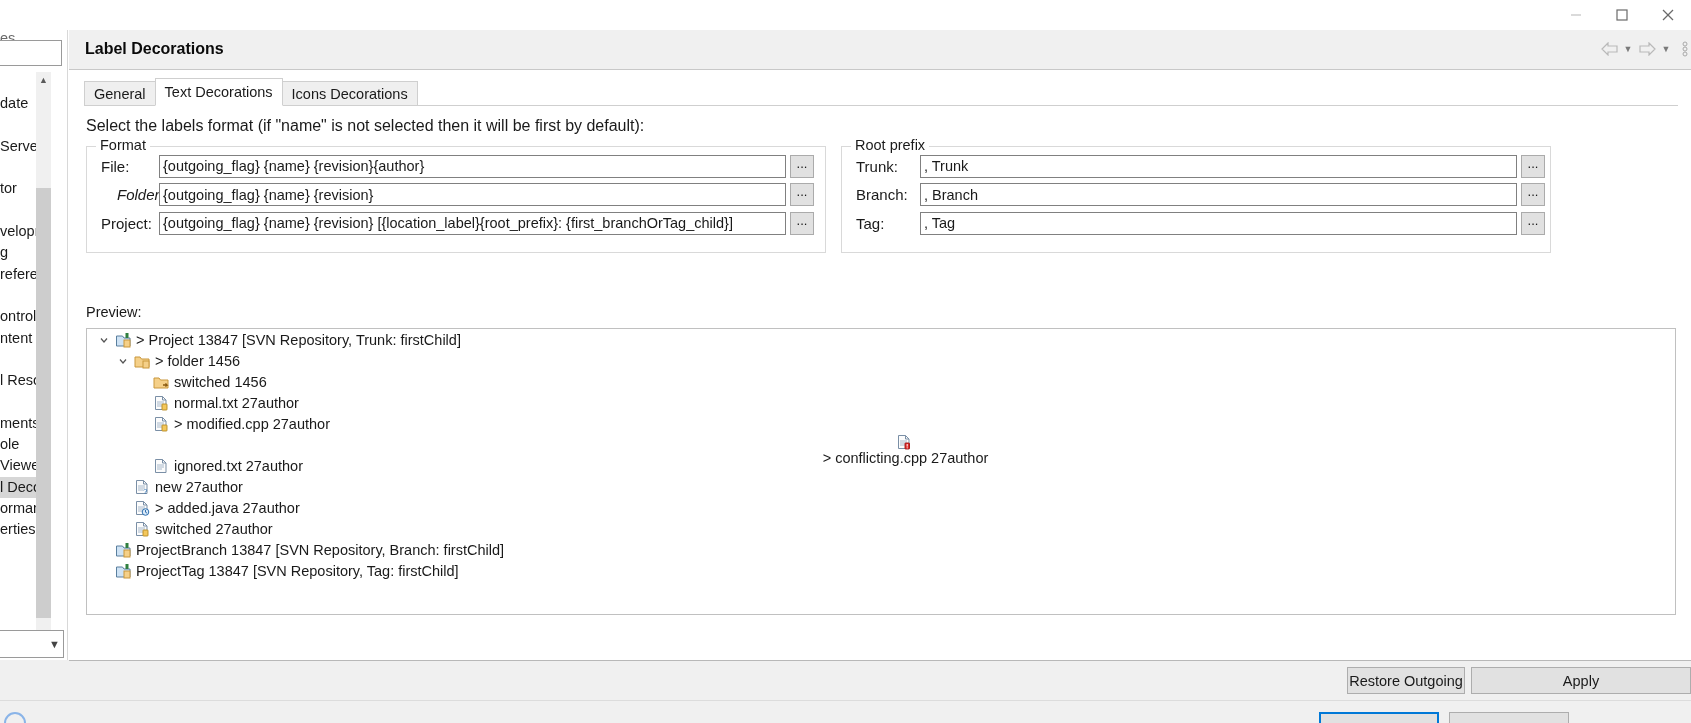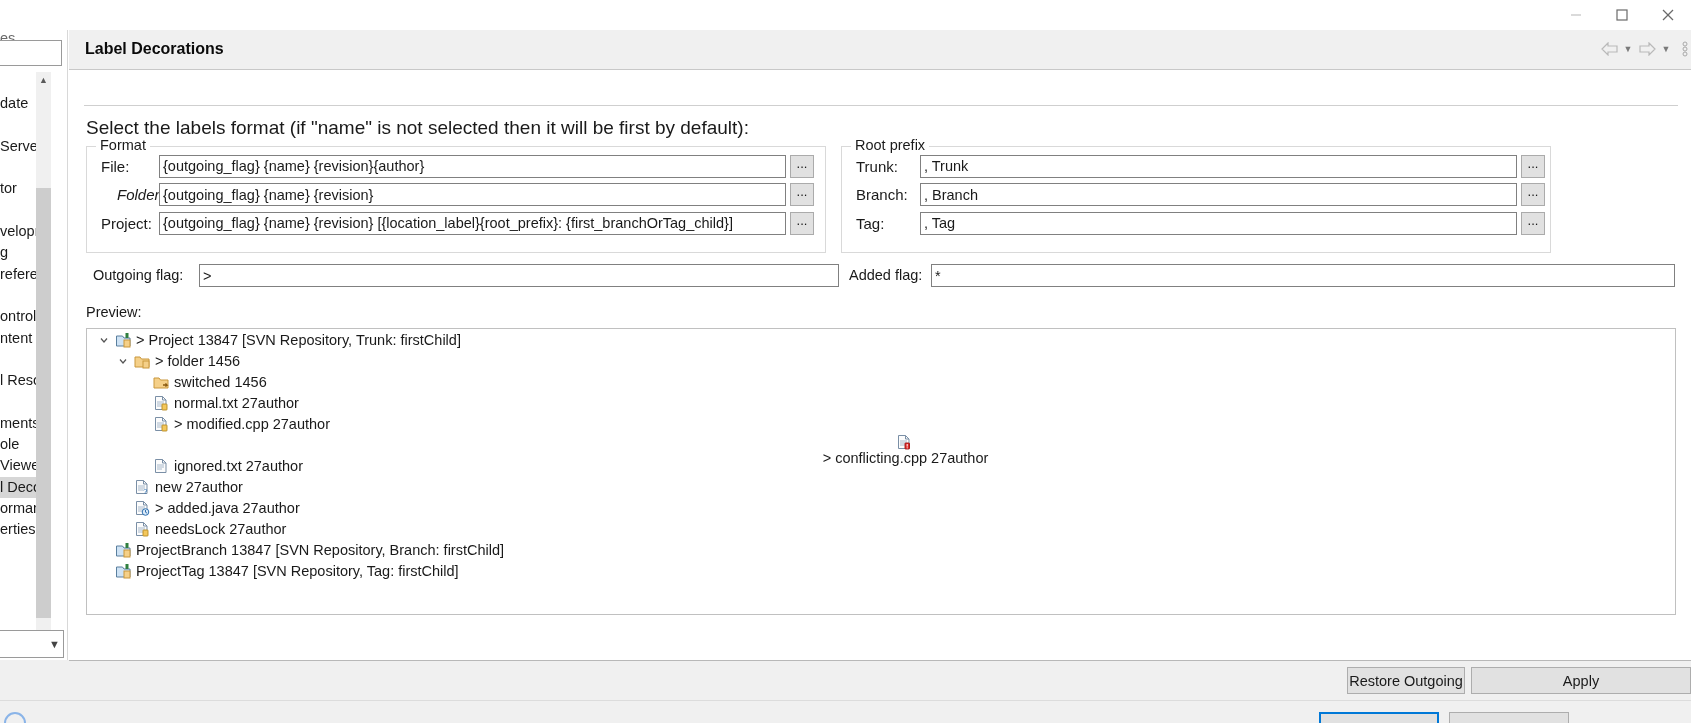--- a/index.html
+++ b/index.html
@@ -126,21 +126,21 @@
     position: relative; z-index: 3;
   }
   .tab-body {
     position: absolute; left: 15px; top: 75px;
     width: 1594px; height: 510px;
     border-top: 1px solid #cfcfcf;
     background: #ffffff;
   }
   .intro {
     position: absolute; left: 2px; top: 11px;
-    font-size: 19px; white-space: nowrap;
+    font-size: 16px; white-space: nowrap;
   }
 
   
   .group {
     position: absolute;
     border: 1px solid #d9d9d9;
   }
   .group > .legend {
     position: absolute; left: 9px; top: -10px;
     background: #ffffff; padding: 0 4px;
@@ -306,20 +306,31 @@
         <div class="ht-btn">
           <svg width="6" height="16" viewBox="0 0 6 16">
             <circle cx="3" cy="3" r="2" fill="none" stroke="#a9a9a9" stroke-width="1"></circle>
             <circle cx="3" cy="8" r="2" fill="none" stroke="#a9a9a9" stroke-width="1"></circle>
             <circle cx="3" cy="13" r="2" fill="none" stroke="#a9a9a9" stroke-width="1"></circle>
           </svg>
         </div>
       </div>
     </div>
 
+    <div class="tabs" id="tabs">
+        <div class="tab">
+          <span>General</span>
+        </div>
+        <div class="tab active">
+          <span>Text Decorations</span>
+        </div>
+        <div class="tab">
+          <span>Icons Decorations</span>
+        </div>
+      </div>
 
     <div class="tab-body">
 
       <div class="intro">Select the labels format (if "name" is not selected then it will be first by default):</div>
 
       <div class="group fmt">
         <div class="legend">Format</div>
         <div id="fmt-rows">
             <div class="row" style="top: 19px; left: 0px; width: 100%;">
               <div class="lbl" style="position: absolute; left: 14px;">File:</div>
@@ -353,26 +364,20 @@
               <div class="dotsbtn" style="position: absolute; left: 679px;">...</div>
             </div>
             <div class="row" style="top: 76px; left: 0px; width: 100%;">
               <div class="lbl" style="position: absolute; left: 14px;">Tag:</div>
               <div class="txtbox" style="position: absolute; left: 78px; width: 597px;">, Tag</div>
               <div class="dotsbtn" style="position: absolute; left: 679px;">...</div>
             </div>
           </div>
       </div>
 
-      <div class="flagrow">
-        <div class="lbl" style="left:7px; top:3px;">Outgoing flag:</div>
-        <div class="txtbox" style="position:absolute; left:113px; top:0px; width:640px;">&gt;</div>
-        <div class="lbl" style="left:763px; top:3px;">Added flag:</div>
-        <div class="txtbox" style="position:absolute; left:845px; top:0px; width:744px;">*</div>
-      </div>
 
       <div class="preview-label">Preview:</div>
       <div class="preview-box" id="preview-box">
           <div class="tree-row" style="padding-left: 8px;">
             <span class="twisty">
               <svg width="10" height="10" viewBox="0 0 10 10">
                 <path d="M2 3.5 L5 7 L8 3.5" fill="none" stroke="#555" stroke-width="1.2"></path>
               </svg>
             </span>
             <span class="tico">
@@ -513,21 +518,21 @@
                 <path d="M2.5 1.5 h7 l3.5 3.5 v9.5 h-10.5 z" fill="#fcfcfc" stroke="#7a8fa6" stroke-width="1"></path>
                 <path d="M9.5 1.5 v3.5 h3.5" fill="none" stroke="#7a8fa6" stroke-width="1"></path>
                 <g stroke="#9fb2c6" stroke-width="0.9">
                   <line x1="4" y1="7" x2="11" y2="7"></line>
                   <line x1="4" y1="9" x2="11" y2="9"></line>
                   <line x1="4" y1="11" x2="9" y2="11"></line>
                 </g>
                 <rect x="9" y="9" width="5" height="6" rx="0.6" fill="#f3c75c" stroke="#b88a22" stroke-width="0.9"></rect>
               </svg>
             </span>
-            <span class="tlabel">needsLock 27author</span>
+            <span class="tlabel">switched 27author</span>
           </div>
           <div class="tree-row" style="padding-left: 8px; text-align: center;">
             <span class="twisty"></span>
             <span class="tico">
               <svg width="16" height="16" viewBox="0 0 16 16">
                 <path d="M1.5 4 h6 l1.5 2 h6 v8 h-13.5 z" fill="#cfe3f5" stroke="#5a7f9e" stroke-width="1"></path>
                 <rect x="9" y="8" width="6" height="7" fill="#f5d089" stroke="#c9973c" stroke-width="1"></rect>
                 <rect x="10.5" y="1" width="3" height="5" fill="#2f7f3f"></rect>
               </svg>
             </span>

